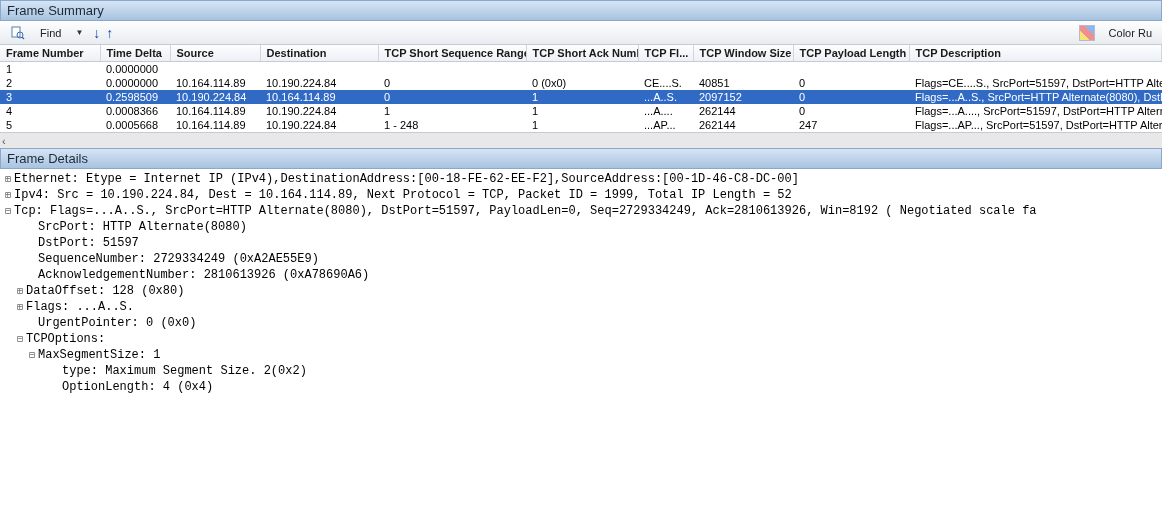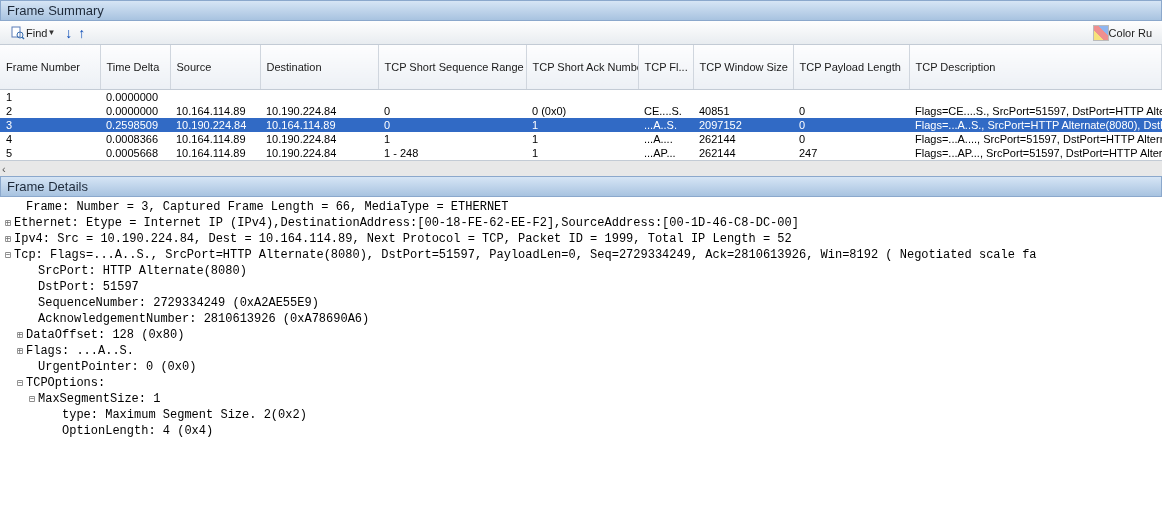--- a/index.html
+++ b/index.html
@@ -24,21 +24,21 @@
     border-bottom: 1px solid #c3cbd5;
     padding: 2px 6px;
     display: flex;
     align-items: center;
     gap: 6px;
     height: 24px;
   }
   .toolbar-btn {
     display: flex;
     align-items: center;
-    gap: 0;
+    gap: 14px;
     cursor: pointer;
     padding: 1px 4px;
     font-size: 11px;
     color: #222;
   }
   .tool-icon {
     width: 16px;
     height: 16px;
     display: inline-flex;
     align-items: center;
@@ -57,23 +57,23 @@
   .grid {
     border-collapse: collapse;
     width: 100%;
     font-size: 11px;
     table-layout: fixed;
   }
   .grid th {
     background: linear-gradient(#fdfdfe,#ecf0f5);
     border-right: 1px solid #d0d6de;
     border-bottom: 1px solid #c3cbd5;
-    padding: 16px 6px;
+    padding: 2px 6px;
     text-align: left;
-    font-weight: normal;
+    font-weight: bold;
     color: #1a1a1a;
     white-space: nowrap;
     overflow: hidden;
   }
   .grid td {
     padding: 0 6px;
     white-space: nowrap;
     overflow: hidden;
     height: 14px;
     line-height: 14px;
@@ -229,25 +229,20 @@
       </tr>
     </tbody>
 </table>
 <div class="hscroll">
   <span>‹</span>
 </div>
 
 <div class="panel-header">Frame Details</div>
 <div class="details" id="details-body">
     <div class="ln">
-      <span class="ind" style="width: 12px;"></span>
-      <span class="tw blank">·</span>
-      <span> Frame: Number = 3, Captured Frame Length = 66, MediaType = ETHERNET</span>
-    </div>
-    <div class="ln">
       <span class="ind" style="width: 0px;"></span>
       <span class="tw">⊞</span>
       <span> Ethernet: Etype = Internet IP (IPv4),DestinationAddress:[00-18-FE-62-EE-F2],SourceAddress:[00-1D-46-C8-DC-00]</span>
     </div>
     <div class="ln">
       <span class="ind" style="width: 0px;"></span>
       <span class="tw">⊞</span>
       <span> Ipv4: Src = 10.190.224.84, Dest = 10.164.114.89, Next Protocol = TCP, Packet ID = 1999, Total IP Length = 52</span>
     </div>
     <div class="ln">

